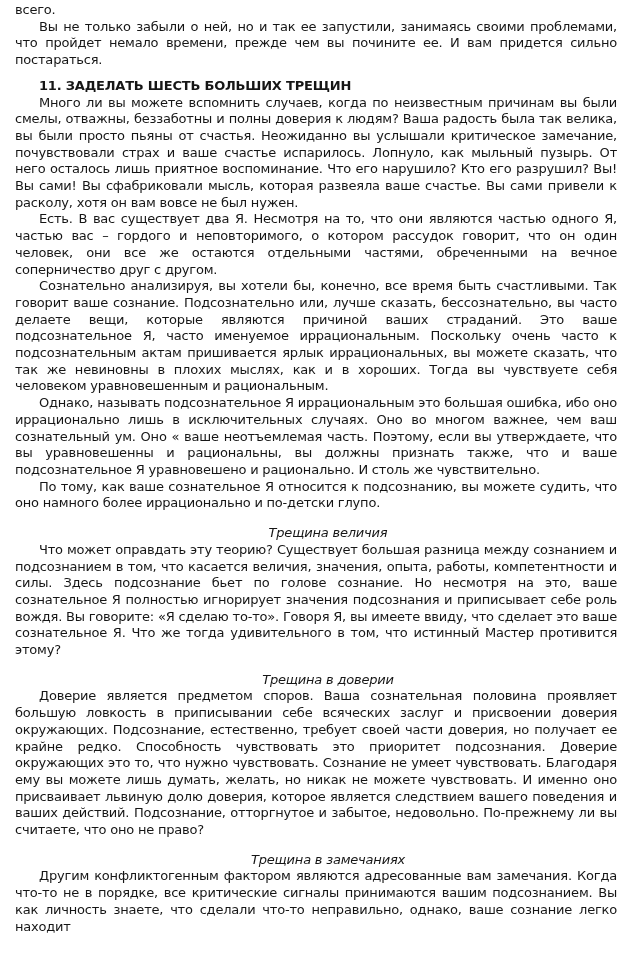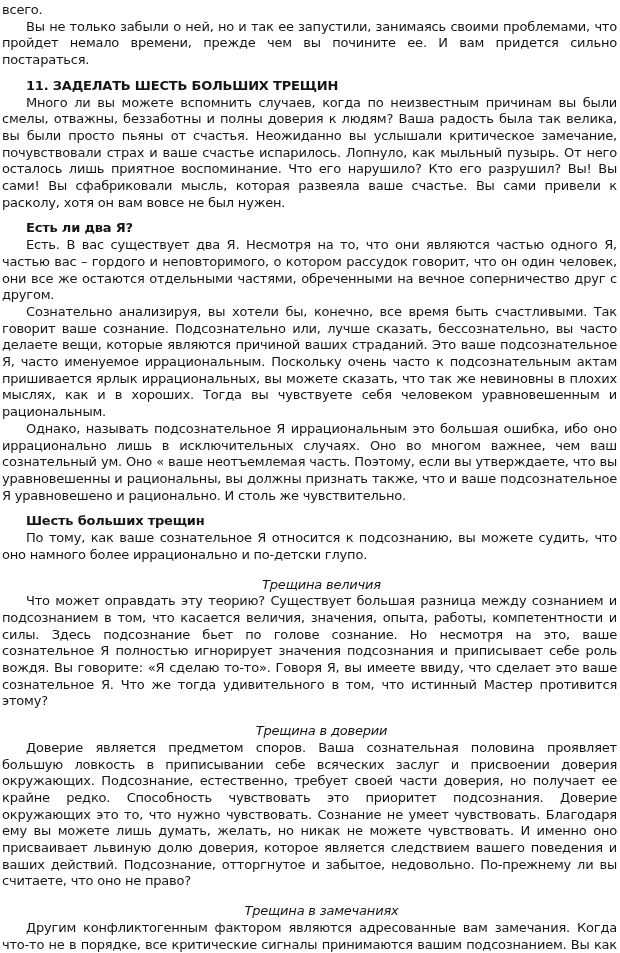--- a/index.html
+++ b/index.html
@@ -9,21 +9,21 @@
   }
   body {
     width: 620px;
     height: 953px;
     overflow: hidden;
   }
   .page {
     box-sizing: border-box;
     width: 620px;
     height: 953px;
-    padding: 2px 3px 0 2px;
+    padding: 2px 3px 0 15px;
     color: #161616;
     font-family: "DejaVu Sans", "Liberation Sans", sans-serif;
     font-size: 13px;
     line-height: 16.7px;
     letter-spacing: -0.2px;
   }
   .cont {
     margin: 0;
     text-align: left;
     text-indent: 0;
@@ -50,25 +50,23 @@
   }
 </style>
 </head>
 <body>
 
 <div class="page">
   <p class="cont">всего.</p>
   <p class="para">Вы не только забыли о ней, но и так ее запустили, занимаясь своими проблемами, что пройдет немало времени, прежде чем вы почините ее. И вам придется сильно постараться.</p>
   <p class="h-chapter">11. ЗАДЕЛАТЬ ШЕСТЬ БОЛЬШИХ ТРЕЩИН</p>
   <p class="para">Много ли вы можете вспомнить случаев, когда по неизвестным причинам вы были смелы, отважны, беззаботны и полны доверия к людям? Ваша радость была так велика, вы были просто пьяны от счастья. Неожиданно вы услышали критическое замечание, почувствовали страх и ваше счастье испарилось. Лопнуло, как мыльный пузырь. От него осталось лишь приятное воспоминание. Что его нарушило? Кто его разрушил? Вы! Вы сами! Вы сфабриковали мысль, которая развеяла ваше счастье. Вы сами привели к расколу, хотя он вам вовсе не был нужен.</p>
-  <p class="h-section">Есть ли два Я?</p>
   <p class="para">Есть. В вас существует два Я. Несмотря на то, что они являются частью одного Я, частью вас – гордого и неповторимого, о котором рассудок говорит, что он один человек, они все же остаются отдельными частями, обреченными на вечное соперничество друг с другом.</p>
   <p class="para">Сознательно анализируя, вы хотели бы, конечно, все время быть счастливыми. Так говорит ваше сознание. Подсознательно или, лучше сказать, бессознательно, вы часто делаете вещи, которые являются причиной ваших страданий. Это ваше подсознательное Я, часто именуемое иррациональным. Поскольку очень часто к подсознательным актам пришивается ярлык иррациональных, вы можете сказать, что так же невиновны в плохих мыслях, как и в хороших. Тогда вы чувствуете себя человеком уравновешенным и рациональным.</p>
   <p class="para">Однако, называть подсознательное Я иррациональным это большая ошибка, ибо оно иррационально лишь в исключительных случаях. Оно во многом важнее, чем ваш сознательный ум. Оно « ваше неотъемлемая часть. Поэтому, если вы утверждаете, что вы уравновешенны и рациональны, вы должны признать также, что и ваше подсознательное Я уравновешено и рационально. И столь же чувствительно.</p>
-  <p class="h-section">Шесть больших трещин</p>
   <p class="para">По тому, как ваше сознательное Я относится к подсознанию, вы можете судить, что оно намного более иррационально и по-детски глупо.</p>
   <p class="h-sub">Трещина величия</p>
   <p class="para">Что может оправдать эту теорию? Существует большая разница между сознанием и подсознанием в том, что касается величия, значения, опыта, работы, компетентности и силы. Здесь подсознание бьет по голове сознание. Но несмотря на это, ваше сознательное Я полностью игнорирует значения подсознания и приписывает себе роль вождя. Вы говорите: «Я сделаю то-то». Говоря Я, вы имеете ввиду, что сделает это ваше сознательное Я. Что же тогда удивительного в том, что истинный Мастер противится этому?</p>
   <p class="h-sub">Трещина в доверии</p>
   <p class="para">Доверие является предметом споров. Ваша сознательная половина проявляет большую ловкость в приписывании себе всяческих заслуг и присвоении доверия окружающих. Подсознание, естественно, требует своей части доверия, но получает ее крайне редко. Способность чувствовать это приоритет подсознания. Доверие окружающих это то, что нужно чувствовать. Сознание не умеет чувствовать. Благодаря ему вы можете лишь думать, желать, но никак не можете чувствовать. И именно оно присваивает львиную долю доверия, которое является следствием вашего поведения и ваших действий. Подсознание, отторгнутое и забытое, недовольно. По-прежнему ли вы считаете, что оно не право?</p>
   <p class="h-sub">Трещина в замечаниях</p>
   <p class="para cut">Другим конфликтогенным фактором являются адресованные вам замечания. Когда что-то не в порядке, все критические сигналы принимаются вашим подсознанием. Вы как личность знаете, что сделали что-то неправильно, однако, ваше сознание легко находит</p>
 </div>
 
 </body></html>

